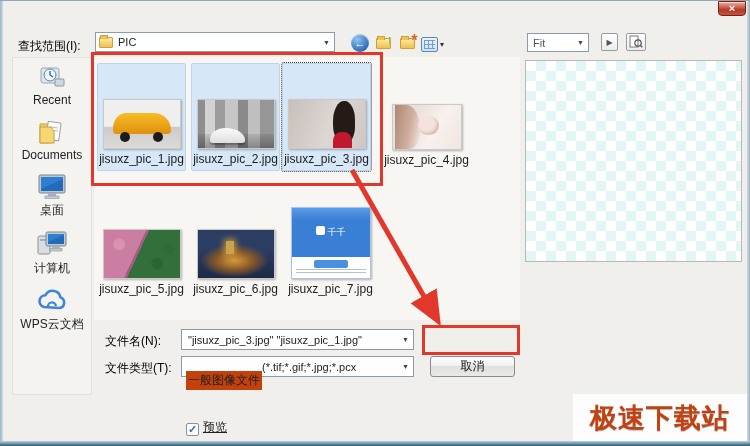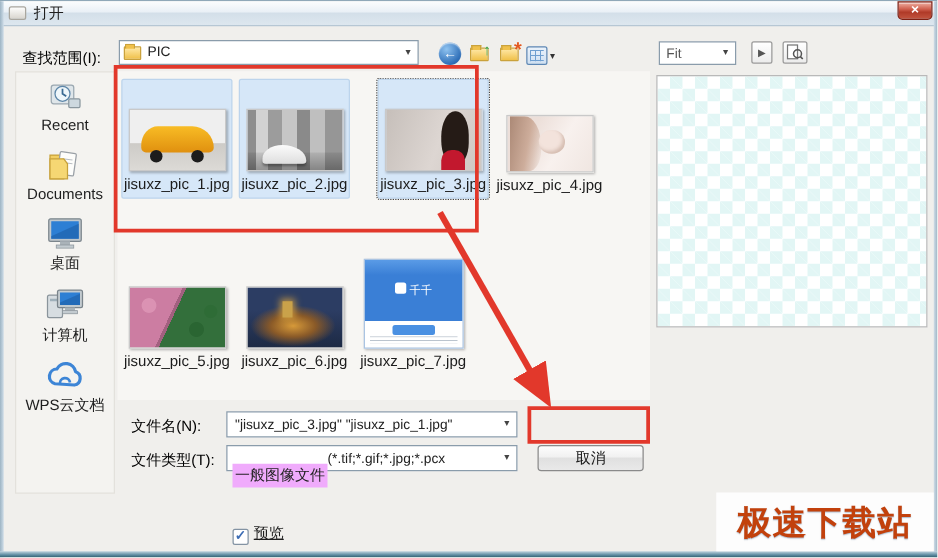--- a/index.html
+++ b/index.html
@@ -56,21 +56,21 @@
 
   
   .sidebar { position:absolute; left:12px; top:57px; width:80px; height:338px; background:#f4f3f0;
     border:1px solid #e3e1dc; display:flex; flex-direction:column; align-items:flex-end; padding-top:5px; }
   .side-item { width:100%; text-align:center; margin-bottom:11px; cursor:pointer; }
   .side-item .s-ic { display:flex; justify-content:center; margin-bottom:2px; }
   .side-item .s-lbl { font-size:12px; color:#1e1e1e; white-space:nowrap; }
 
   
   .filearea { position:absolute; left:94px; top:57px; width:426px; height:263px; background:#f7f6f3; }
-  .tile { position:absolute; width:89px; height:96px; display:flex; flex-direction:column; align-items:center; justify-content:flex-end; cursor:pointer; }
+  .tile { position:absolute; width:89px; height:108px; display:flex; flex-direction:column; align-items:center; justify-content:flex-end; cursor:pointer; }
   .tile.sel { background:#d6e7f8; border:1px solid #bcd4ec; border-radius:2px; }
   .tile.focused { outline:1px dotted #444; }
   .fname { font-size:12px; color:#1c1c1c; margin:3px 0 4px; white-space:nowrap; }
   .thumb { position:relative; width:78px; height:50px; border:1px solid #c9c9c9; box-shadow:1px 1px 2px rgba(0,0,0,.28); overflow:hidden; flex:0 0 auto; }
 
   .thumb-1 { background:linear-gradient(180deg,#efefef 0 55%,#cdcbc7 56%,#dcdad6); }
   .thumb-1::before { content:""; position:absolute; left:9px; right:9px; top:13px; height:21px;
     background:linear-gradient(#f8bc25,#e0900f); border-radius:14px 18px 4px 4px / 16px 18px 4px 4px; }
   .thumb-1::after { content:""; position:absolute; left:16px; bottom:6px; width:10px; height:10px;
     background:#1c1c1c; border-radius:50%; box-shadow:33px 0 0 #1c1c1c; }
@@ -115,21 +115,21 @@
 
   
   .anno-rect { position:absolute; border:3px solid #e2382b; z-index:40; pointer-events:none; }
   .anno-svg { position:absolute; left:0; top:0; z-index:50; pointer-events:none; }
 
   
   .btn { position:absolute; background:linear-gradient(#fdfdfd,#f1f1f1 45%,#e0e0e0 50%,#e9e9e9);
     border:1px solid #8a8a8a; border-radius:3px; font-size:12px; color:#111; text-align:center; cursor:pointer;
     display:flex; align-items:center; justify-content:center; }
   .btn-default { border-color:#3e7bb0; box-shadow:inset 0 0 2px 1px #a8d2f0; }
-  .hl { background:#f0abfc;margin-top:27px; }
+  .hl { background:#c2410c;margin-top:27px; }
 
   .cb-box { display:inline-block; width:13px; height:13px; background:#fff; border:1px solid #8393a3;
     border-radius:2px; font-size:11px; line-height:11px; text-align:center; color:#3c6cb4; font-weight:bold; vertical-align:-2px; }
   .cb-label { font-size:12px; color:#1e1e1e; margin-left:4px;text-decoration:underline; }
 
   
   .checker { position:absolute; left:525px; top:60px; width:217px; height:202px; border:1px solid #b9b9b9; background-color:#fff;
     background-image:linear-gradient(45deg,#e2f6f5 25%,transparent 25%,transparent 75%,#e2f6f5 75%),
                      linear-gradient(45deg,#e2f6f5 25%,transparent 25%,transparent 75%,#e2f6f5 75%);
     background-size:20px 20px; background-position:0 0,10px 10px; }
@@ -140,24 +140,20 @@
     text-shadow:0 1px 1px rgba(20,60,110,.35); white-space:nowrap;text-align:center; }
 
   svg.sic { display:block; }
 </style>
 </head>
 <body>
 
 <div class="frame">
 
   <div class="edge-top"></div>
-  <div class="titlebar">
-    <span class="app-icon"></span>
-    <span class="title-text">打开</span>
-  </div>
   <div class="close-btn">×</div>
 
   <div class="lbl" style="left:18px; top:38px;">查找范围(I):</div>
   <div class="combo" style="left:95px; top:32px; width:240px; height:20px;">
     <span class="folder-glyph"></span>
     <span>PIC</span>
     <span class="arrow-box">▼</span>
   </div>
 
   <div class="tool-ic ic-back" style="left:351px; top:34px;">←</div>
@@ -253,25 +249,25 @@
   <div class="filearea">
 
     <div class="tile sel" style="left:3px; top:6px;">
       <div class="thumb thumb-1"></div>
       <div class="fname">jisuxz_pic_1.jpg</div>
     </div>
     <div class="tile sel" style="left:97px; top:6px;">
       <div class="thumb thumb-2"></div>
       <div class="fname">jisuxz_pic_2.jpg</div>
     </div>
-    <div class="tile sel focused" style="left:208px; top:6px;">
+    <div class="tile sel focused" style="left:188px; top:6px;">
       <div class="thumb thumb-3"></div>
       <div class="fname">jisuxz_pic_3.jpg</div>
     </div>
-    <div class="tile" style="left:301px; top:6px;">
+    <div class="tile" style="left:288px; top:6px;">
       <div class="thumb thumb-4"></div>
       <div class="fname">jisuxz_pic_4.jpg</div>
     </div>
 
     <div class="tile" style="left:3px; top:138px; height:105px;">
       <div class="thumb thumb-5"></div>
       <div class="fname">jisuxz_pic_5.jpg</div>
     </div>
     <div class="tile" style="left:97px; top:138px; height:105px;">
       <div class="thumb thumb-6"></div>

